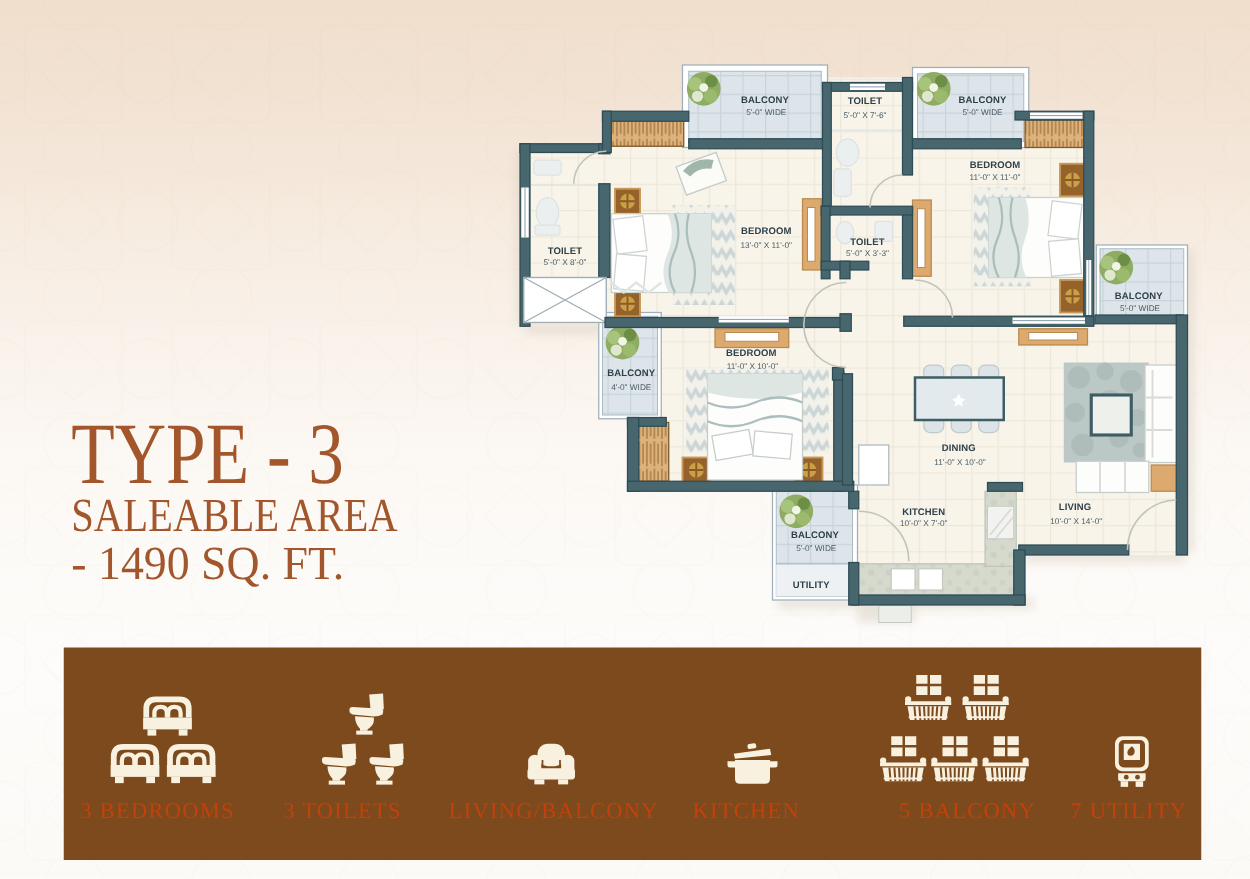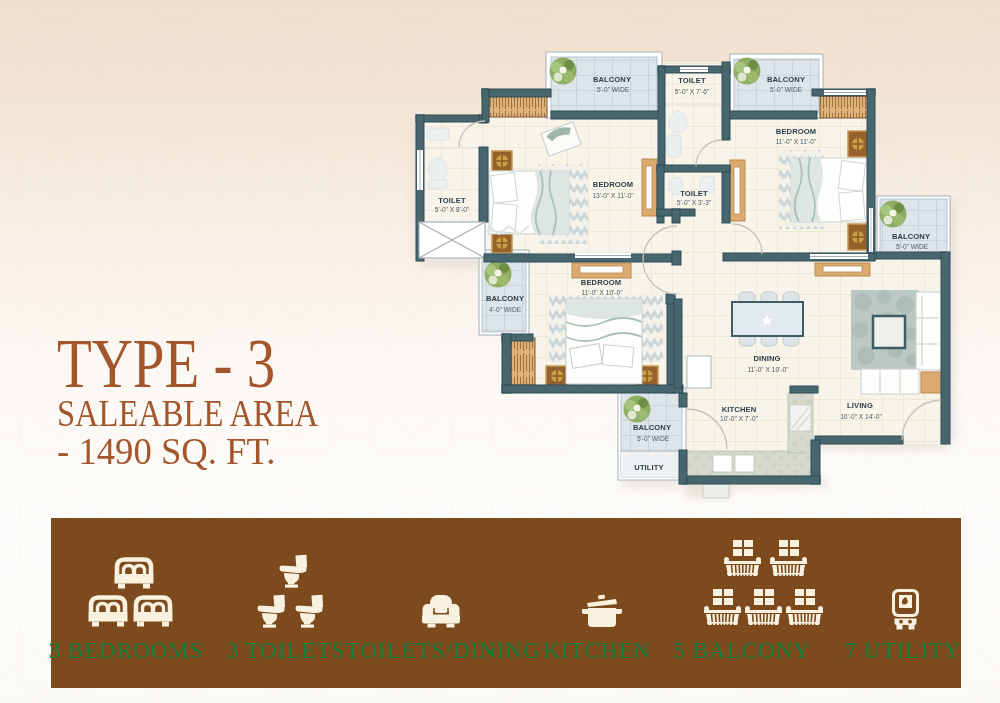--- a/index.html
+++ b/index.html
@@ -3,22 +3,22 @@
 <meta charset="utf-8">
 <style>
   html,body{margin:0;padding:0;}
   body{width:1000px;height:703px;overflow:hidden;position:relative;
     font-family:"Liberation Sans", sans-serif;
     background:linear-gradient(180deg,#f1dfcd 0%,#f2e2d2 10%,#f6ebdf 25%,#faf3ec 40%,#fcf9f5 55%,#fdfcfa 75%,#fcfaf7 100%);}
   .patt{position:absolute;left:0;top:0;width:1000px;height:703px;opacity:.34;}
   .tl{position:absolute;left:57px;color:#a3562b;font-family:"Liberation Serif",serif;
       transform-origin:left top;white-space:nowrap;line-height:1;}
   .bar{position:absolute;left:51px;top:518px;width:910px;height:170px;background:#7d4a1d;}
-  .lbl{position:absolute;top:638px;color:#15803d;font-family:"Liberation Serif",serif;
-       font-size:23px;letter-spacing:1px;text-align:center;transform:translateX(-50%);white-space:nowrap;}
+  .lbl{position:absolute;top:638px;color:#c2410c;font-family:"Liberation Serif",serif;
+       font-size:18px;letter-spacing:1px;text-align:center;transform:translateX(-50%);white-space:nowrap;}
 </style>
 </head>
 <body>
 <svg class="patt" viewBox="0 0 1000 703" xmlns="http://www.w3.org/2000/svg">
  <defs>
   <pattern id="moroc" width="118" height="118" patternUnits="userSpaceOnUse">
     <g fill="none" stroke="#c9a583" stroke-width="1.6" opacity="0.10">
       <circle cx="0" cy="59" r="24"></circle>
           <circle cx="118" cy="59" r="24"></circle>
       <circle cx="59" cy="0" r="24"></circle>
@@ -30,24 +30,24 @@
  </defs>
  <rect width="1000" height="703" fill="url(#moroc)"></rect>
 </svg>
 
 <div class="tl" style="top:329px;font-size:70px;transform:scaleX(0.813);">TYPE - 3</div>
 <div class="tl" style="top:394px;font-size:38px;transform:scaleX(0.856);">SALEABLE AREA</div>
 <div class="tl" style="top:432px;font-size:38px;transform:scaleX(0.965);">- 1490 SQ. FT.</div>
 
 <div class="bar"></div>
 <div class="lbl" style="left:126px;">3 BEDROOMS</div>
-<div class="lbl" style="left:286px;">3 TOILETS</div>
-<div class="lbl" style="left:443px;">TOILETS/DINING</div>
+<div class="lbl" style="left:274px;">3 TOILETS</div>
+<div class="lbl" style="left:443px;">LIVING/BALCONY</div>
 <div class="lbl" style="left:597px;">KITCHEN</div>
-<div class="lbl" style="left:742px;">5 BALCONY</div>
+<div class="lbl" style="left:774px;">5 BALCONY</div>
 <div class="lbl" style="left:903px;">7 UTILITY</div>
 
 <svg style="position:absolute;left:0;top:0" width="1000" height="703" viewBox="0 0 1000 703" xmlns="http://www.w3.org/2000/svg">
 <defs>
  <g id="bed">
    <path d="M3 19 V12 Q3 4.5 10.5 4.5 H29.5 Q37 4.5 37 12 V19" fill="none" stroke="#f9f1df" stroke-width="4.6"></path>
    <path d="M9.5 19 V15.5 Q9.5 10.5 14.5 10.5 T19.5 15.5 V19" fill="none" stroke="#f9f1df" stroke-width="3.4"></path>
    <path d="M20.5 19 V15.5 Q20.5 10.5 25.5 10.5 T30.5 15.5 V19" fill="none" stroke="#f9f1df" stroke-width="3.4"></path>
    <rect x="0.5" y="19" width="39" height="9.5" fill="#f9f1df"></rect>
    <rect x="4" y="28.5" width="7" height="5" fill="#f9f1df"></rect>

